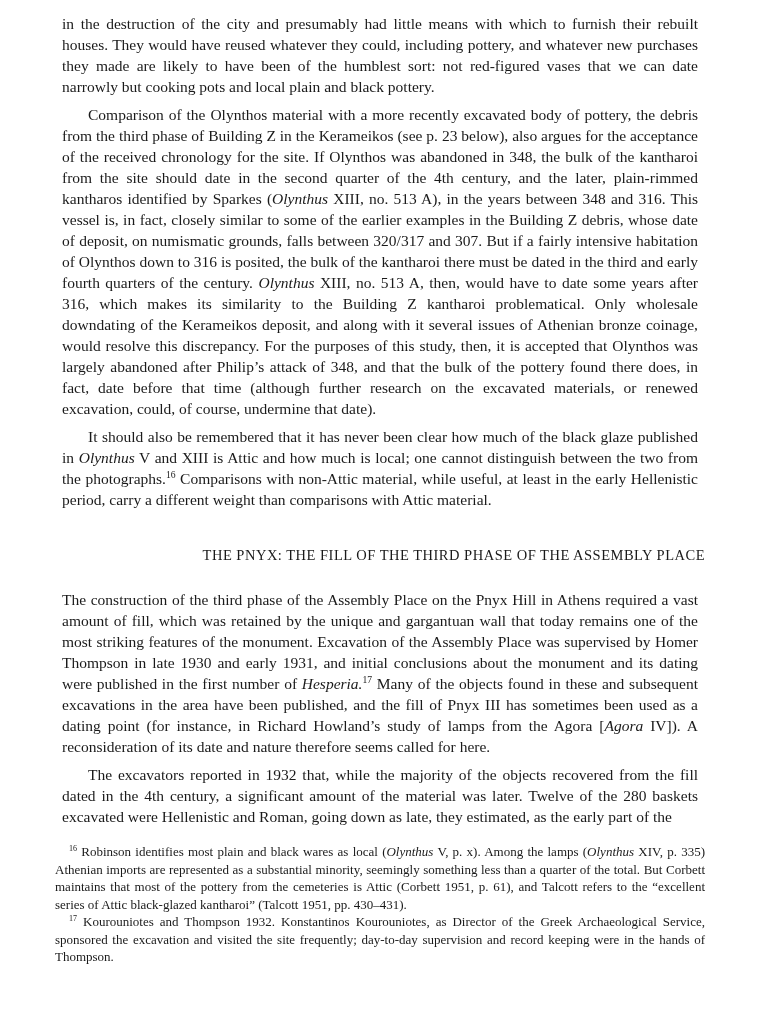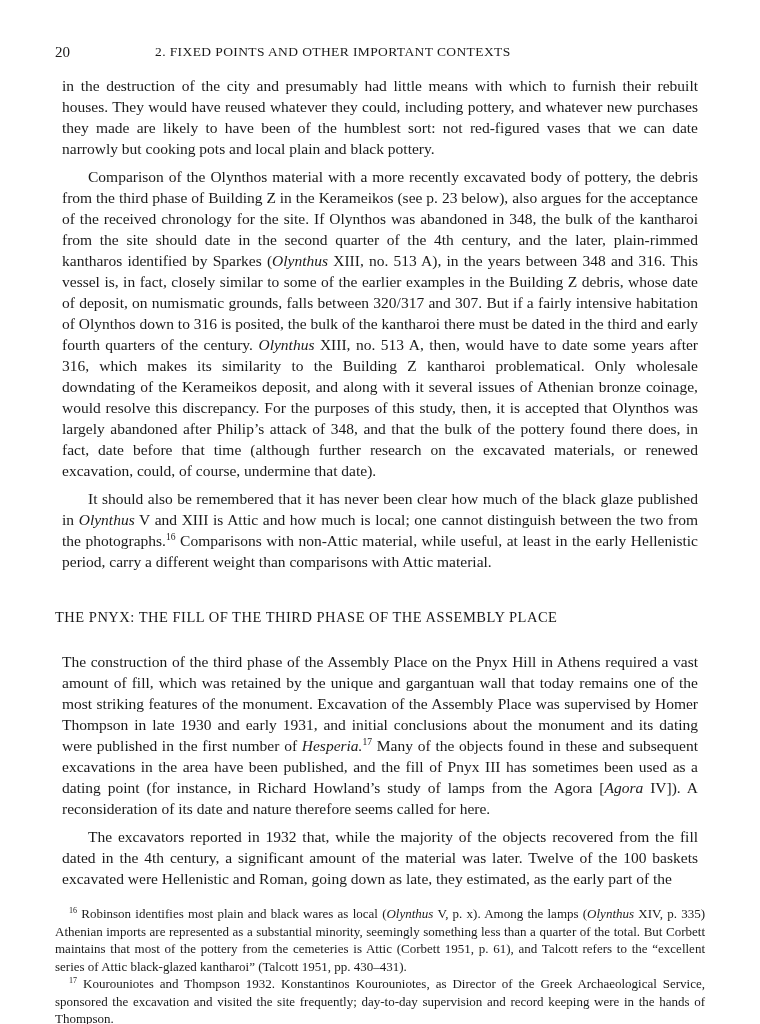--- a/index.html
+++ b/index.html
@@ -39,21 +39,21 @@
   .para {
     margin: 7px;
     font-size: 15.5px;
     line-height: 21px;
     text-align: justify;
   }
   .para.indent { text-indent: 26px; }
   .section-heading {
     font-size: 14.5px;
     font-weight: normal;
-    text-align: left;
+    text-align: right;
     letter-spacing: 0.5px;
     margin: 37px 0 25px 0;
     white-space: nowrap;
   }
   sup {
     font-size: 0.62em;
     vertical-align: super;
     line-height: 0;
   }
   .footnotes { margin-top: 16px; }
@@ -63,38 +63,34 @@
     line-height: 17.5px;
     text-align: justify;
     text-indent: 14px;
   }
 </style>
 </head>
 <body>
 
 <div class="page">
 
-  <div class="page-header">
-    <span class="page-num">20</span>
-    <span class="running-head">2. FIXED POINTS AND OTHER IMPORTANT CONTEXTS</span>
-  </div>
 
   <div class="text-column">
 
     <p class="para"><span>in the destruction of the city and presumably had little means with which to furnish their rebuilt houses. They would have reused whatever they could, including pottery, and whatever new purchases they made are likely to have been of the humblest sort: not red-figured vases that we can date narrowly but cooking pots and local plain and black pottery.</span></p>
 
     <p class="para indent"><span>Comparison of the Olynthos material with a more recently excavated body of pottery, the debris from the third phase of Building Z in the Kerameikos (see p. 23 below), also argues for the acceptance of the received chronology for the site. If Olynthos was abandoned in 348, the bulk of the kantharoi from the site should date in the second quarter of the 4th century, and the later, plain-rimmed kantharos identified by Sparkes (</span><i>Olynthus</i><span> XIII, no. 513 A), in the years between 348 and 316. This vessel is, in fact, closely similar to some of the earlier examples in the Building Z debris, whose date of deposit, on numismatic grounds, falls between 320/317 and 307. But if a fairly intensive habitation of Olynthos down to 316 is posited, the bulk of the kantharoi there must be dated in the third and early fourth quarters of the century. </span><i>Olynthus</i><span> XIII, no. 513 A, then, would have to date some years after 316, which makes its similarity to the Building Z kantharoi problematical. Only wholesale downdating of the Kerameikos deposit, and along with it several issues of Athenian bronze coinage, would resolve this discrepancy. For the purposes of this study, then, it is accepted that Olynthos was largely abandoned after Philip’s attack of 348, and that the bulk of the pottery found there does, in fact, date before that time (although further research on the excavated materials, or renewed excavation, could, of course, undermine that date).</span></p>
 
     <p class="para indent"><span>It should also be remembered that it has never been clear how much of the black glaze published in </span><i>Olynthus</i><span> V and XIII is Attic and how much is local; one cannot distinguish between the two from the photographs.</span><sup>16</sup><span> Comparisons with non-Attic material, while useful, at least in the early Hellenistic period, carry a different weight than comparisons with Attic material.</span></p>
 
     <h2 class="section-heading">THE PNYX: THE FILL OF THE THIRD PHASE OF THE ASSEMBLY PLACE</h2>
 
     <p class="para"><span>The construction of the third phase of the Assembly Place on the Pnyx Hill in Athens required a vast amount of fill, which was retained by the unique and gargantuan wall that today remains one of the most striking features of the monument. Excavation of the Assembly Place was supervised by Homer Thompson in late 1930 and early 1931, and initial conclusions about the monument and its dating were published in the first number of </span><i>Hesperia.</i><sup>17</sup><span> Many of the objects found in these and subsequent excavations in the area have been published, and the fill of Pnyx III has sometimes been used as a dating point (for instance, in Richard Howland’s study of lamps from the Agora [</span><i>Agora</i><span> IV]). A reconsideration of its date and nature therefore seems called for here.</span></p>
 
-    <p class="para indent"><span>The excavators reported in 1932 that, while the majority of the objects recovered from the fill dated in the 4th century, a significant amount of the material was later. Twelve of the 100 baskets excavated were Hellenistic and Roman, going down as late, they estimated, as the early part of the</span></p>
+    <p class="para indent"><span>The excavators reported in 1932 that, while the majority of the objects recovered from the fill dated in the 4th century, a significant amount of the material was later. Twelve of the 280 baskets excavated were Hellenistic and Roman, going down as late, they estimated, as the early part of the</span></p>
 
     <div class="footnotes">
       <p class="footnote"><sup>16</sup><span> Robinson identifies most plain and black wares as local (</span><i>Olynthus</i><span> V, p. x). Among the lamps (</span><i>Olynthus</i><span> XIV, p. 335) Athenian imports are represented as a substantial minority, seemingly something less than a quarter of the total. But Corbett maintains that most of the pottery from the cemeteries is Attic (Corbett 1951, p. 61), and Talcott refers to the “excellent series of Attic black-glazed kantharoi” (Talcott 1951, pp. 430–431).</span></p>
       <p class="footnote"><sup>17</sup><span> Kourouniotes and Thompson 1932. Konstantinos Kourouniotes, as Director of the Greek Archaeological Service, sponsored the excavation and visited the site frequently; day-to-day supervision and record keeping were in the hands of Thompson.</span></p>
     </div>
 
   </div>
 
 </div>
 

